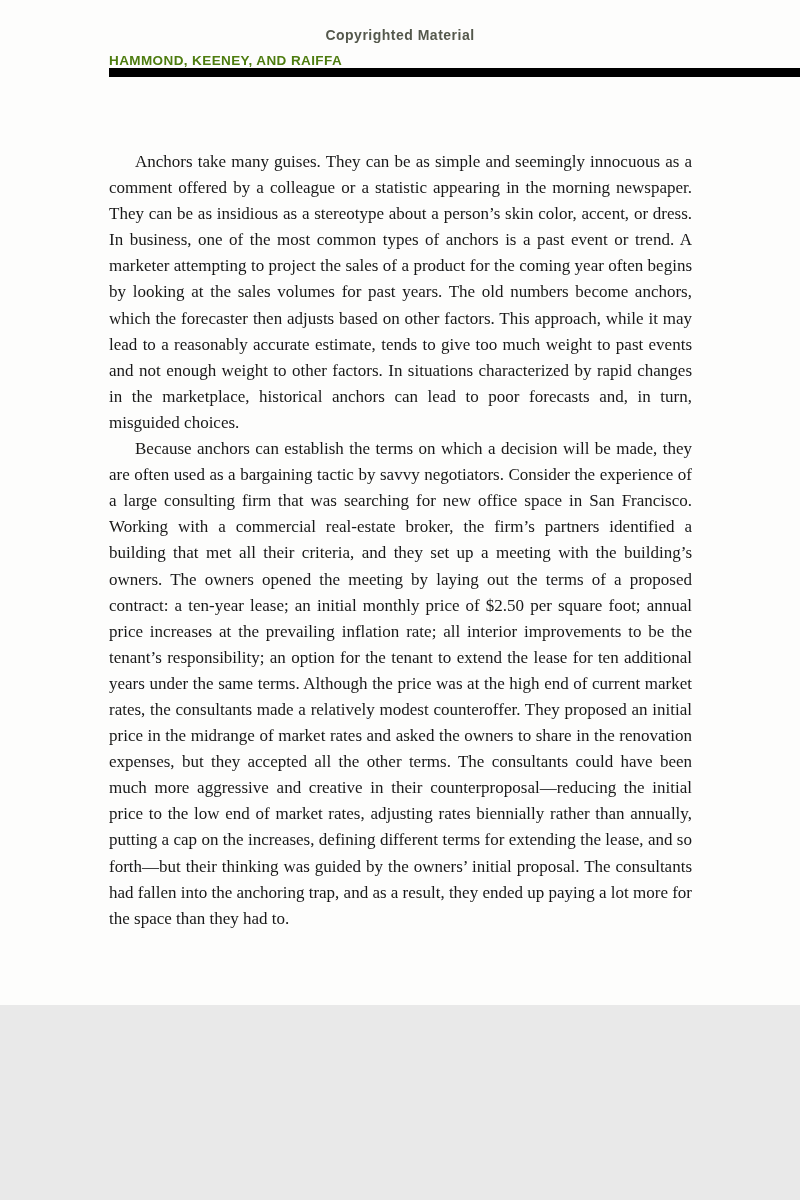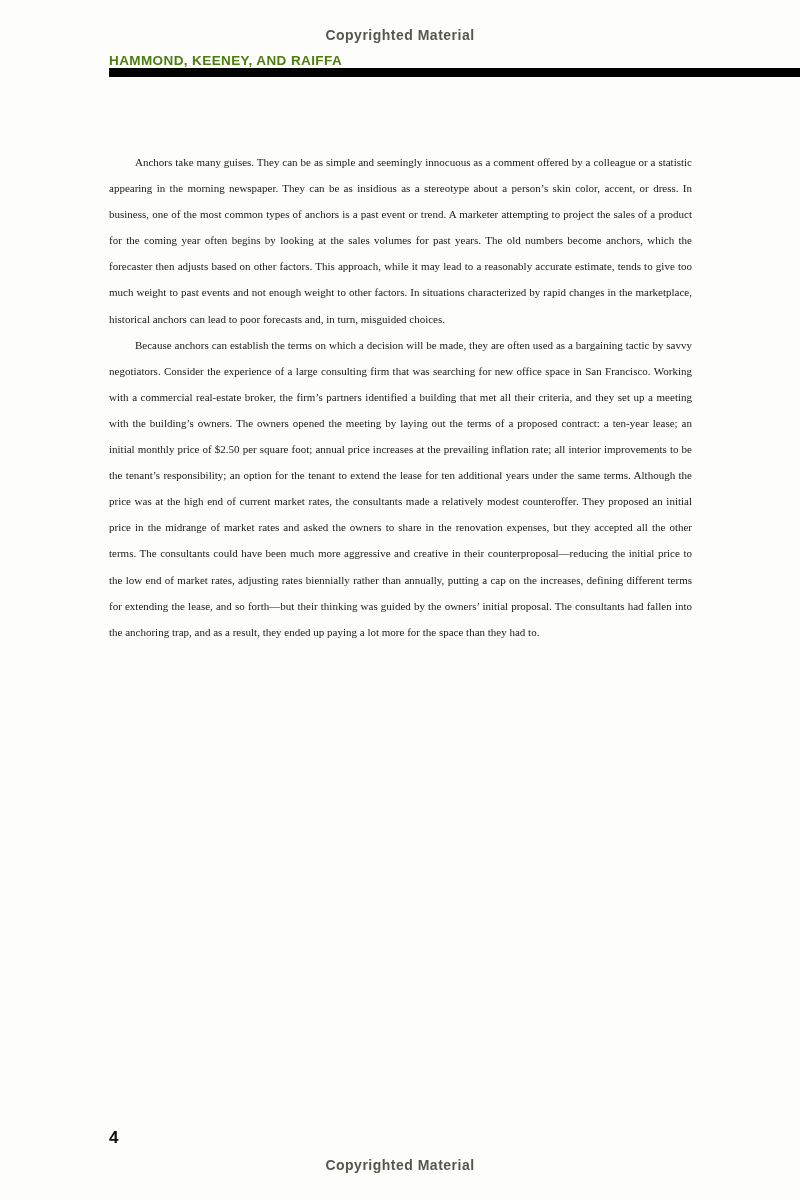--- a/index.html
+++ b/index.html
@@ -3,21 +3,21 @@
 <meta charset="utf-8">
 <style>
   html, body {
     margin: 0;
     padding: 0;
     background: #e9e9e9;
   }
   .page {
     position: relative;
     width: 800px;
-    height: 1200px;
+    height: 1005px;
     margin: 0 auto;
     background: #fdfdfc;
     overflow: hidden;
     font-family: "Liberation Serif", serif;
     color: #1b1b1b;
   }
   .copyright-notice {
     position: absolute;
     left: 0;
     width: 100%;
@@ -47,21 +47,21 @@
     top: 68px;
     width: 691px;
     height: 9px;
     background: #000;
   }
   .body-text {
     position: absolute;
     left: 109px;
     top: 149px;
     width: 583px;
-    font-size: 11px;
+    font-size: 17px;
     line-height: 26.1px;
     text-align: justify;
     color: #181818;
   }
   .body-text p {
     margin: 0;
     padding: 0;
     text-indent: 26px;
   }
   .page-number {

